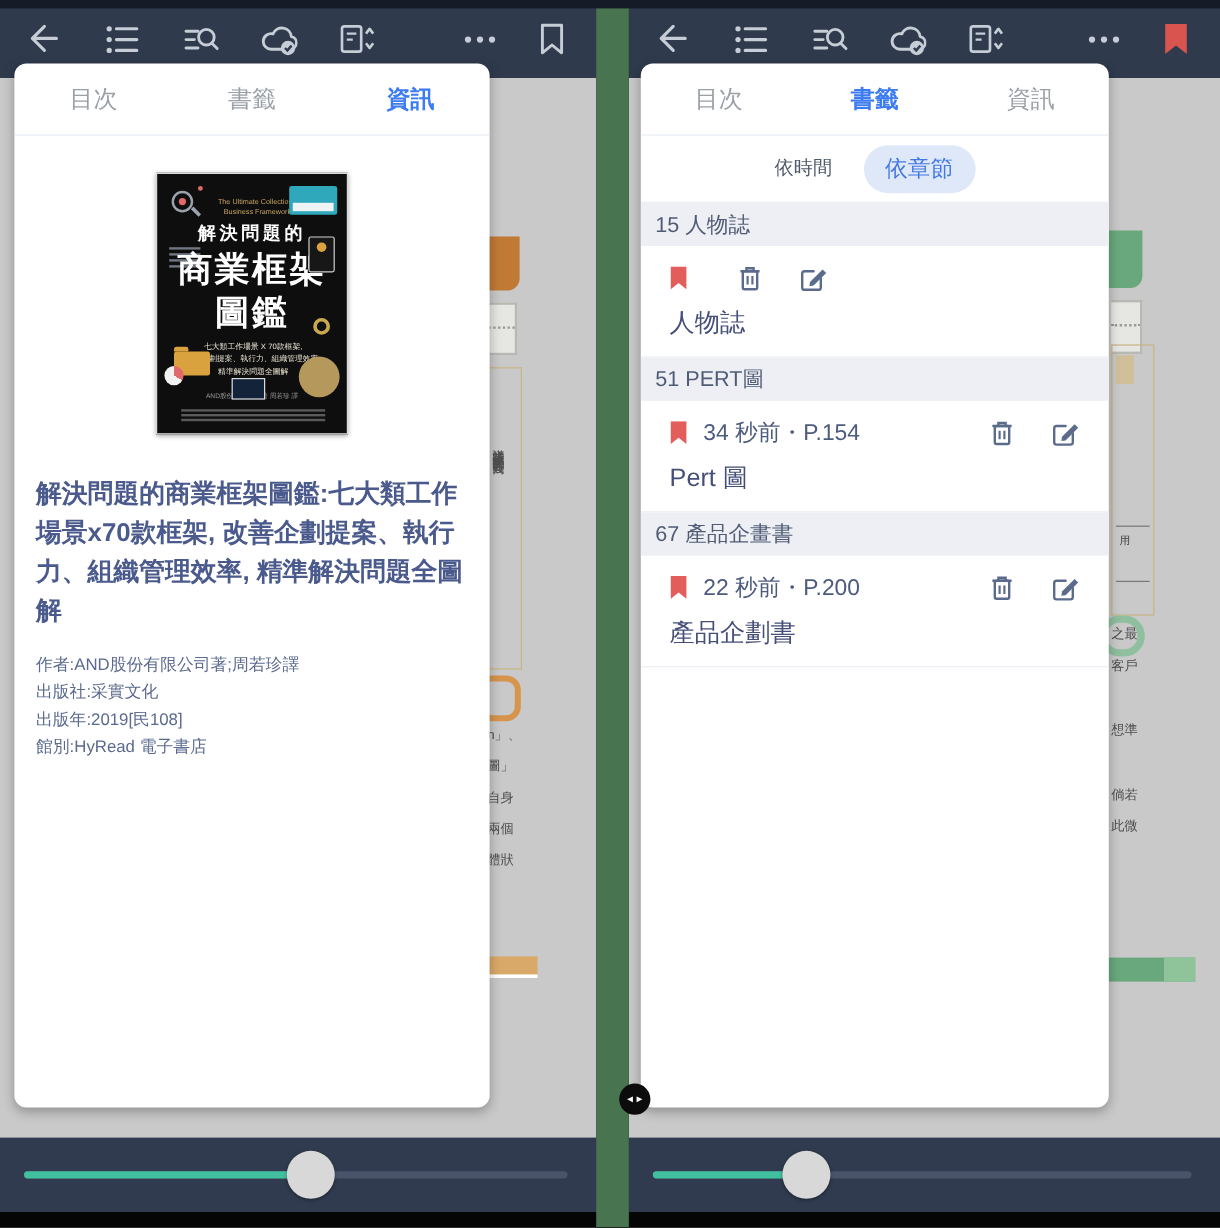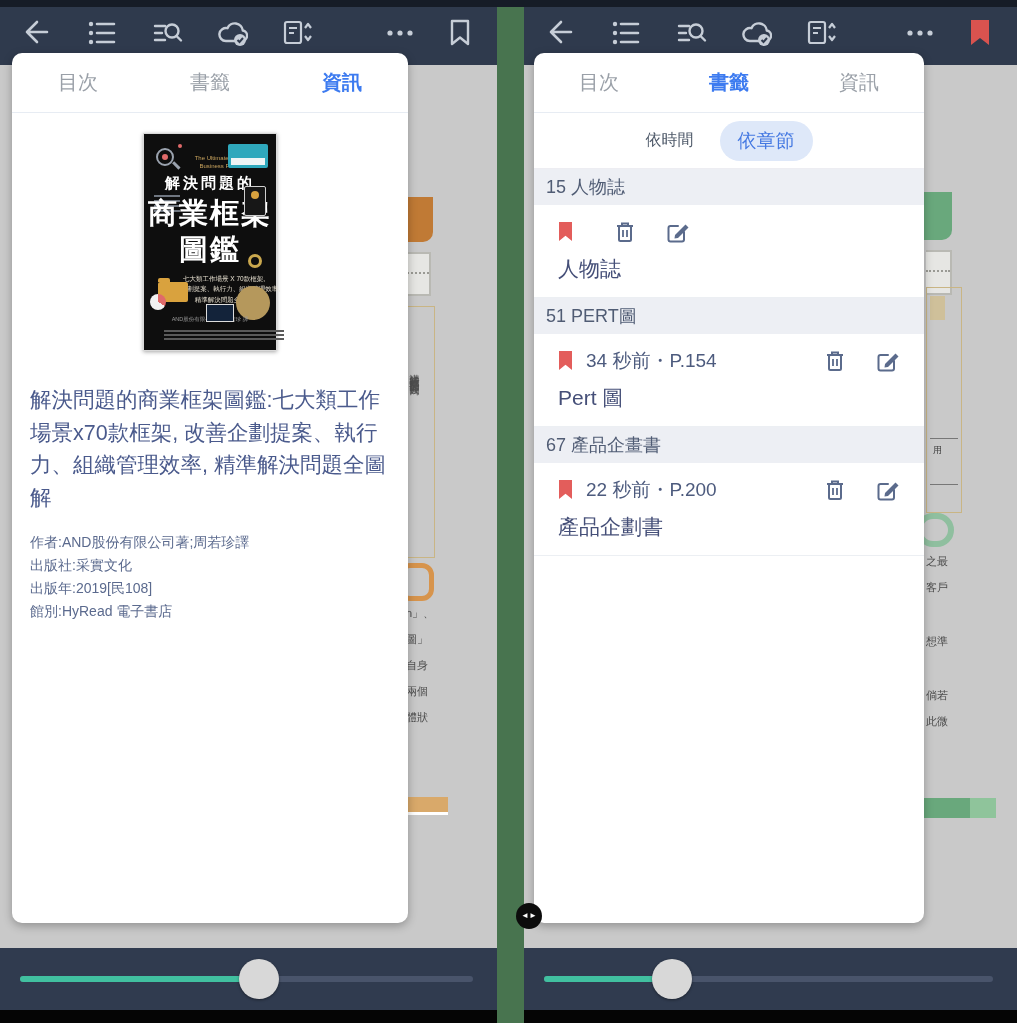--- a/index.html
+++ b/index.html
@@ -34,21 +34,21 @@
   .card { position:absolute; top:53px; background:#fff; border-radius:10px; z-index:2;
           box-shadow:0 3px 10px rgba(0,0,0,.28); overflow:hidden; }
   #card-left  { left:12px; width:396px; height:870px; }
   #card-right { left:10px; width:390px; height:870px; }
 
   .tabs { display:flex; height:60px; align-items:center; border-bottom:1px solid #e7ecf3; }
   .tab { flex:1; text-align:center; font-size:20px; color:#9aa0a8; cursor:pointer; }
   .tab.active { color:#3d7bf0; font-weight:700; }
 
   
-  .cover { position:relative; width:134px; height:218px; margin:20px auto 0; background:#0e0e0e;
+  .cover { position:relative; width:160px; height:218px; margin:31px auto 0; background:#0e0e0e;
            border:1px solid #d9d9d9; box-shadow:0 1px 4px rgba(0,0,0,.35); }
   .cov-en { position:absolute; left:46px; top:20px; width:78px; font-size:6px; line-height:1.4;
             color:#c8a35e; text-align:center; }
   .cov-t1 { position:absolute; left:0; top:40px; width:100%; text-align:center; color:#fff;
             font-size:15px; font-weight:700; letter-spacing:3px; }
   .cov-t2 { position:absolute; left:0; top:60px; width:100%; text-align:center; color:#fff;
             font-size:29px; font-weight:700; letter-spacing:2px; }
   .cov-t3 { position:absolute; left:0; top:96px; width:100%; text-align:center; color:#fff;
             font-size:29px; font-weight:700; letter-spacing:2px; }
   .cov-sub { position:absolute; left:8px; top:140px; width:144px; text-align:center; color:#e9e2d2;
@@ -71,21 +71,21 @@
                         background:#d9a23e; border-radius:2px 2px 0 0; }
   .cov-pie { position:absolute; left:6px; top:160px; width:16px; height:16px; border-radius:50%;
              background:conic-gradient(#e06a6a 0 120deg,#f2f2f2 120deg 360deg); }
   .cov-badge { position:absolute; right:6px; top:152px; width:34px; height:34px; border-radius:50%; background:#b5985c; }
   .cov-gear { position:absolute; right:14px; top:120px; width:14px; height:14px; border-radius:50%;
               border:3px solid #caa84e; }
   .cov-bottom { position:absolute; left:20px; bottom:8px; width:120px; }
   .cov-bottom b { display:block; height:1.5px; background:#5a5a5a; margin:2.5px 0; }
   .cov-screen { position:absolute; left:62px; bottom:28px; width:28px; height:18px; border:1.5px solid #dcdcdc; background:#13233a; }
 
-  .book-title { padding:33px 18px 0; font-size:21.5px; font-weight:400; color:#4a5a8c; line-height:1.52; }
+  .book-title { padding:33px 18px 0; font-size:21.5px; font-weight:700; color:#4a5a8c; line-height:1.52; }
   .book-meta { padding:16px 18px 0; font-size:14px; color:#5b6a8e; line-height:1.65; }
   .book-meta div { white-space:nowrap; }
 
   
   .sort-row { height:56px; display:flex; align-items:center; justify-content:center; gap:26px;
               border-bottom:1px solid #ededf2; }
   .sort-plain { font-size:16px; color:#4d5868; cursor:pointer; }
   .sort-pill { font-size:19px; color:#4579e2; background:#dee8f9; border-radius:22px; padding:7px 18px; cursor:pointer; }
   .grp-header { background:#edeff4; padding:6px 12px; font-size:18px; color:#505c74; }
   .bm-row { display:flex; align-items:center; padding:14px 24px 6px; }
@@ -334,21 +334,21 @@
     <div class="frag" style="left:402px; top:250px; width:26px; height:45px; background:#e6e6e3; border:2px solid #b9b9b3; border-left:none;">
       <div style="margin-top:18px; border-top:2px dotted #9a9a94;"></div>
     </div>
     <div class="frag" style="left:402px; top:287px; width:36px; height:226px; border:1.5px solid #c9b584;">
       <div style="position:absolute; left:3px; top:8px; width:15px; height:24px; background:#cfc09a;"></div>
       <div style="position:absolute; left:3px; top:150px; width:28px; border-top:1.5px solid #777;"></div>
       <div style="position:absolute; left:6px; top:156px; font-size:9px; color:#3c3c3c;">用</div>
       <div style="position:absolute; left:3px; top:196px; width:28px; border-top:1.5px solid #777;"></div>
     </div>
     <div class="frag" style="left:392px; top:513px; width:38px; height:34px; border:6px solid #8fbf9f; border-radius:17px;"></div>
-    <div class="frag" style="left:402px; top:548px;">
+    <div class="frag" style="left:402px; top:516px;">
       <div class="clip-line">之最</div>
       <div class="clip-line">客戶</div>
       <div class="clip-line" style="margin-top:28px">想準</div>
       <div class="clip-line" style="margin-top:28px">倘若</div>
       <div class="clip-line">此微</div>
     </div>
     <div class="frag" style="left:400px; top:798px; width:72px; height:20px; background:#69a87c;">
       <div style="position:absolute; right:0; top:0; width:26px; height:20px; background:#8fc49b;"></div>
     </div>
 

